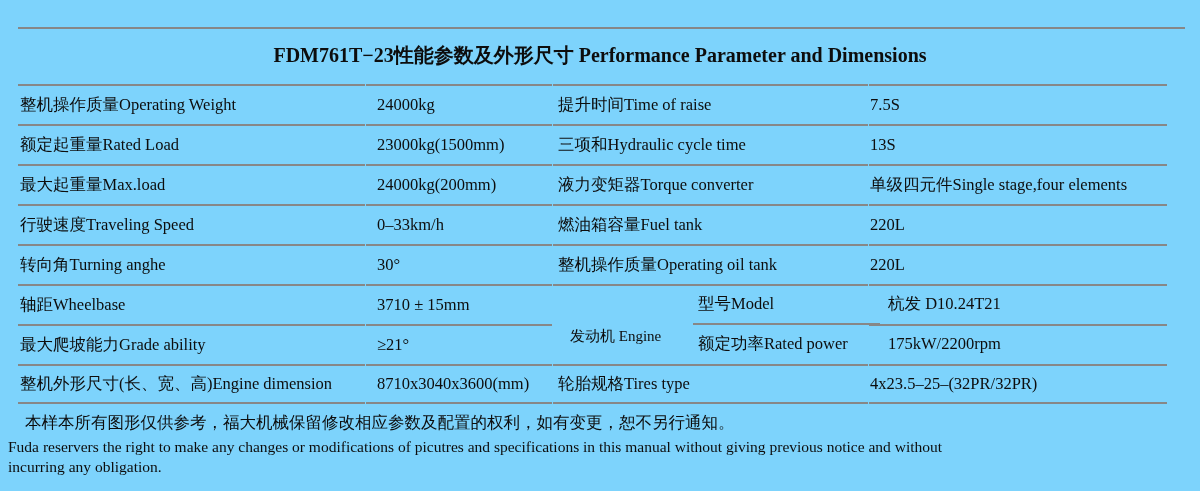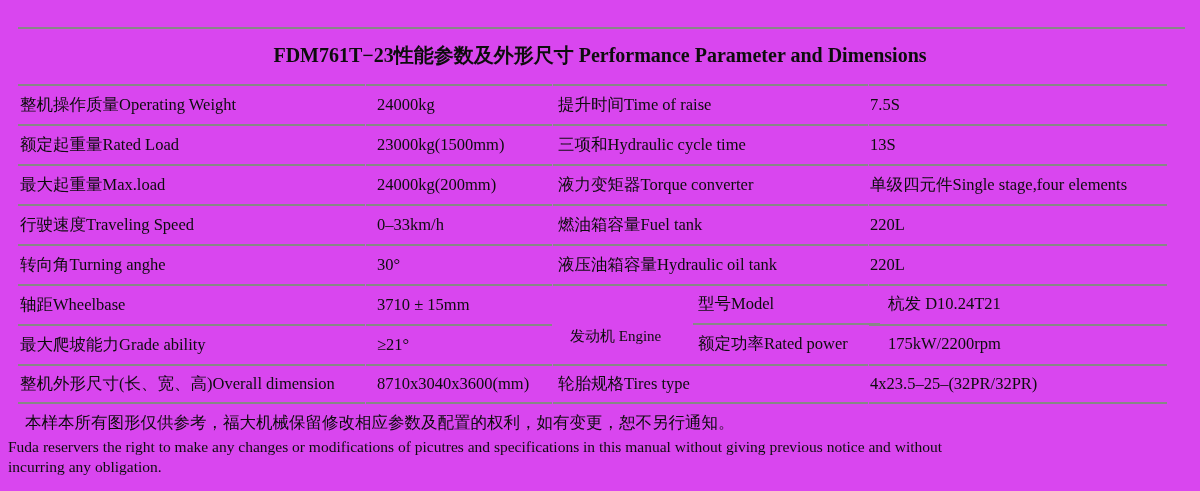--- a/index.html
+++ b/index.html
@@ -1,21 +1,21 @@
 <!DOCTYPE html>
 <html><head>
 <meta charset="utf-8">
 <style>
   html,body{margin:0;padding:0;background:#ffffff;}
   body{
     width:1200px;height:491px;
     font-family:"Liberation Serif","DejaVu Serif",serif;
     color:#0d0d0d;
   }
-  .sheet{position:relative;width:1200px;height:491px;background:#d946ef;overflow:hidden;}
+  .sheet{position:relative;width:1200px;height:491px;background:#7dd3fc;overflow:hidden;}
 
   .topline{position:absolute;left:18px;top:27px;width:1167px;height:2px;background:#878787;}
   .title{
     position:absolute;left:0;top:42px;width:1200px;
     text-align:center;font-weight:bold;font-size:20px;white-space:nowrap;
   }
 
   .spec-table{position:absolute;left:18px;top:84px;width:1167px;height:322px;}
   .row{display:grid;grid-template-columns:347px 186px 315px 298px;column-gap:1px;height:40px;}
   .cell{
@@ -81,40 +81,40 @@
     <div class="row">
       <div class="cell c1">行驶速度Traveling Speed</div>
       <div class="cell c2">0–33km/h</div>
       <div class="cell c3">燃油箱容量Fuel tank</div>
       <div class="cell c4">220L</div>
     </div>
 
     <div class="row">
       <div class="cell c1">转向角Turning anghe</div>
       <div class="cell c2">30°</div>
-      <div class="cell c3">液压油箱容量Hydraulic oil tank</div>
+      <div class="cell c3">整机操作质量Operating oil tank</div>
       <div class="cell c4">220L</div>
     </div>
 
     <div class="row">
       <div class="cell c1">轴距Wheelbase</div>
       <div class="cell c2">3710 ± 15mm</div>
       <div class="cell c3"></div>
       <div class="cell c4"></div>
     </div>
 
     <div class="row">
       <div class="cell c1">最大爬坡能力Grade ability</div>
       <div class="cell c2">≥21°</div>
       <div class="cell c3 nb"></div>
       <div class="cell c4"></div>
     </div>
 
     <div class="row">
-      <div class="cell c1 bb">整机外形尺寸(长、宽、高)Overall dimension</div>
+      <div class="cell c1 bb">整机外形尺寸(长、宽、高)Engine dimension</div>
       <div class="cell c2 bb">8710x3040x3600(mm)</div>
       <div class="cell c3 bb">轮胎规格Tires type</div>
       <div class="cell c4 bb">4x23.5–25–(32PR/32PR)</div>
     </div>
 
     <div class="engine">
       <div class="engine-label">发动机 Engine</div>
       <div class="engine-sub">
         <div class="engine-subrow">
           <div class="scell">型号Model</div>

